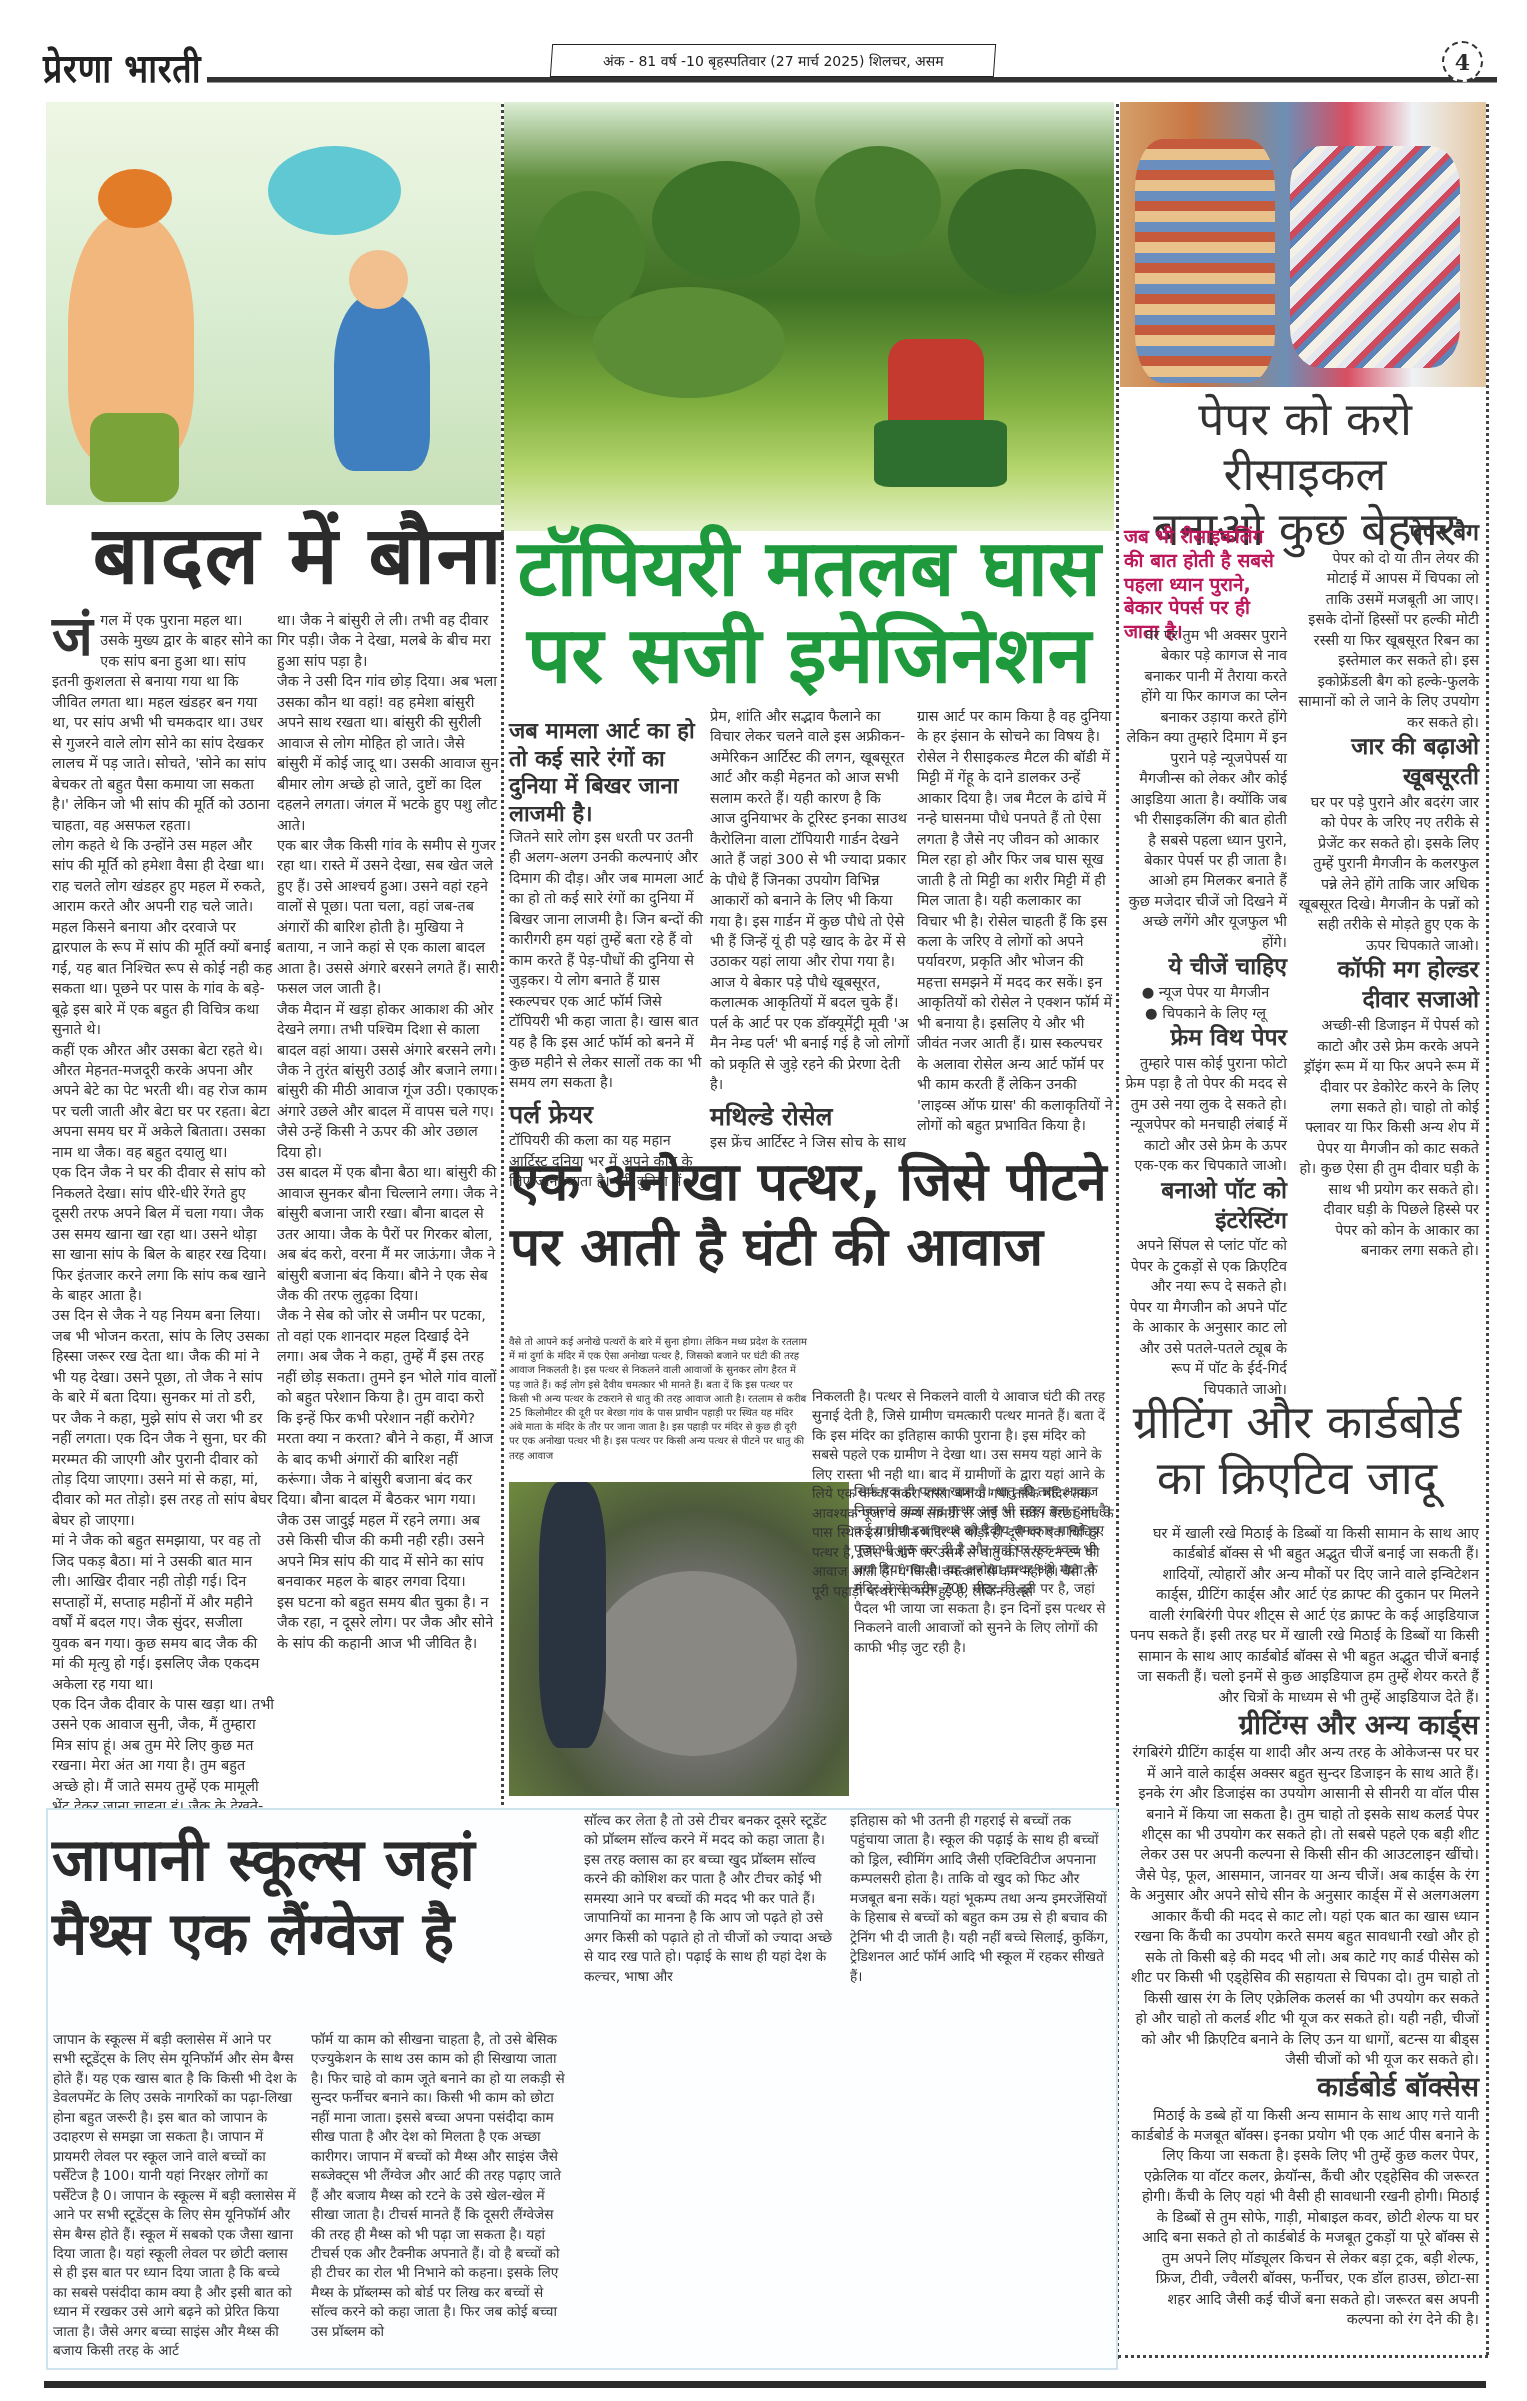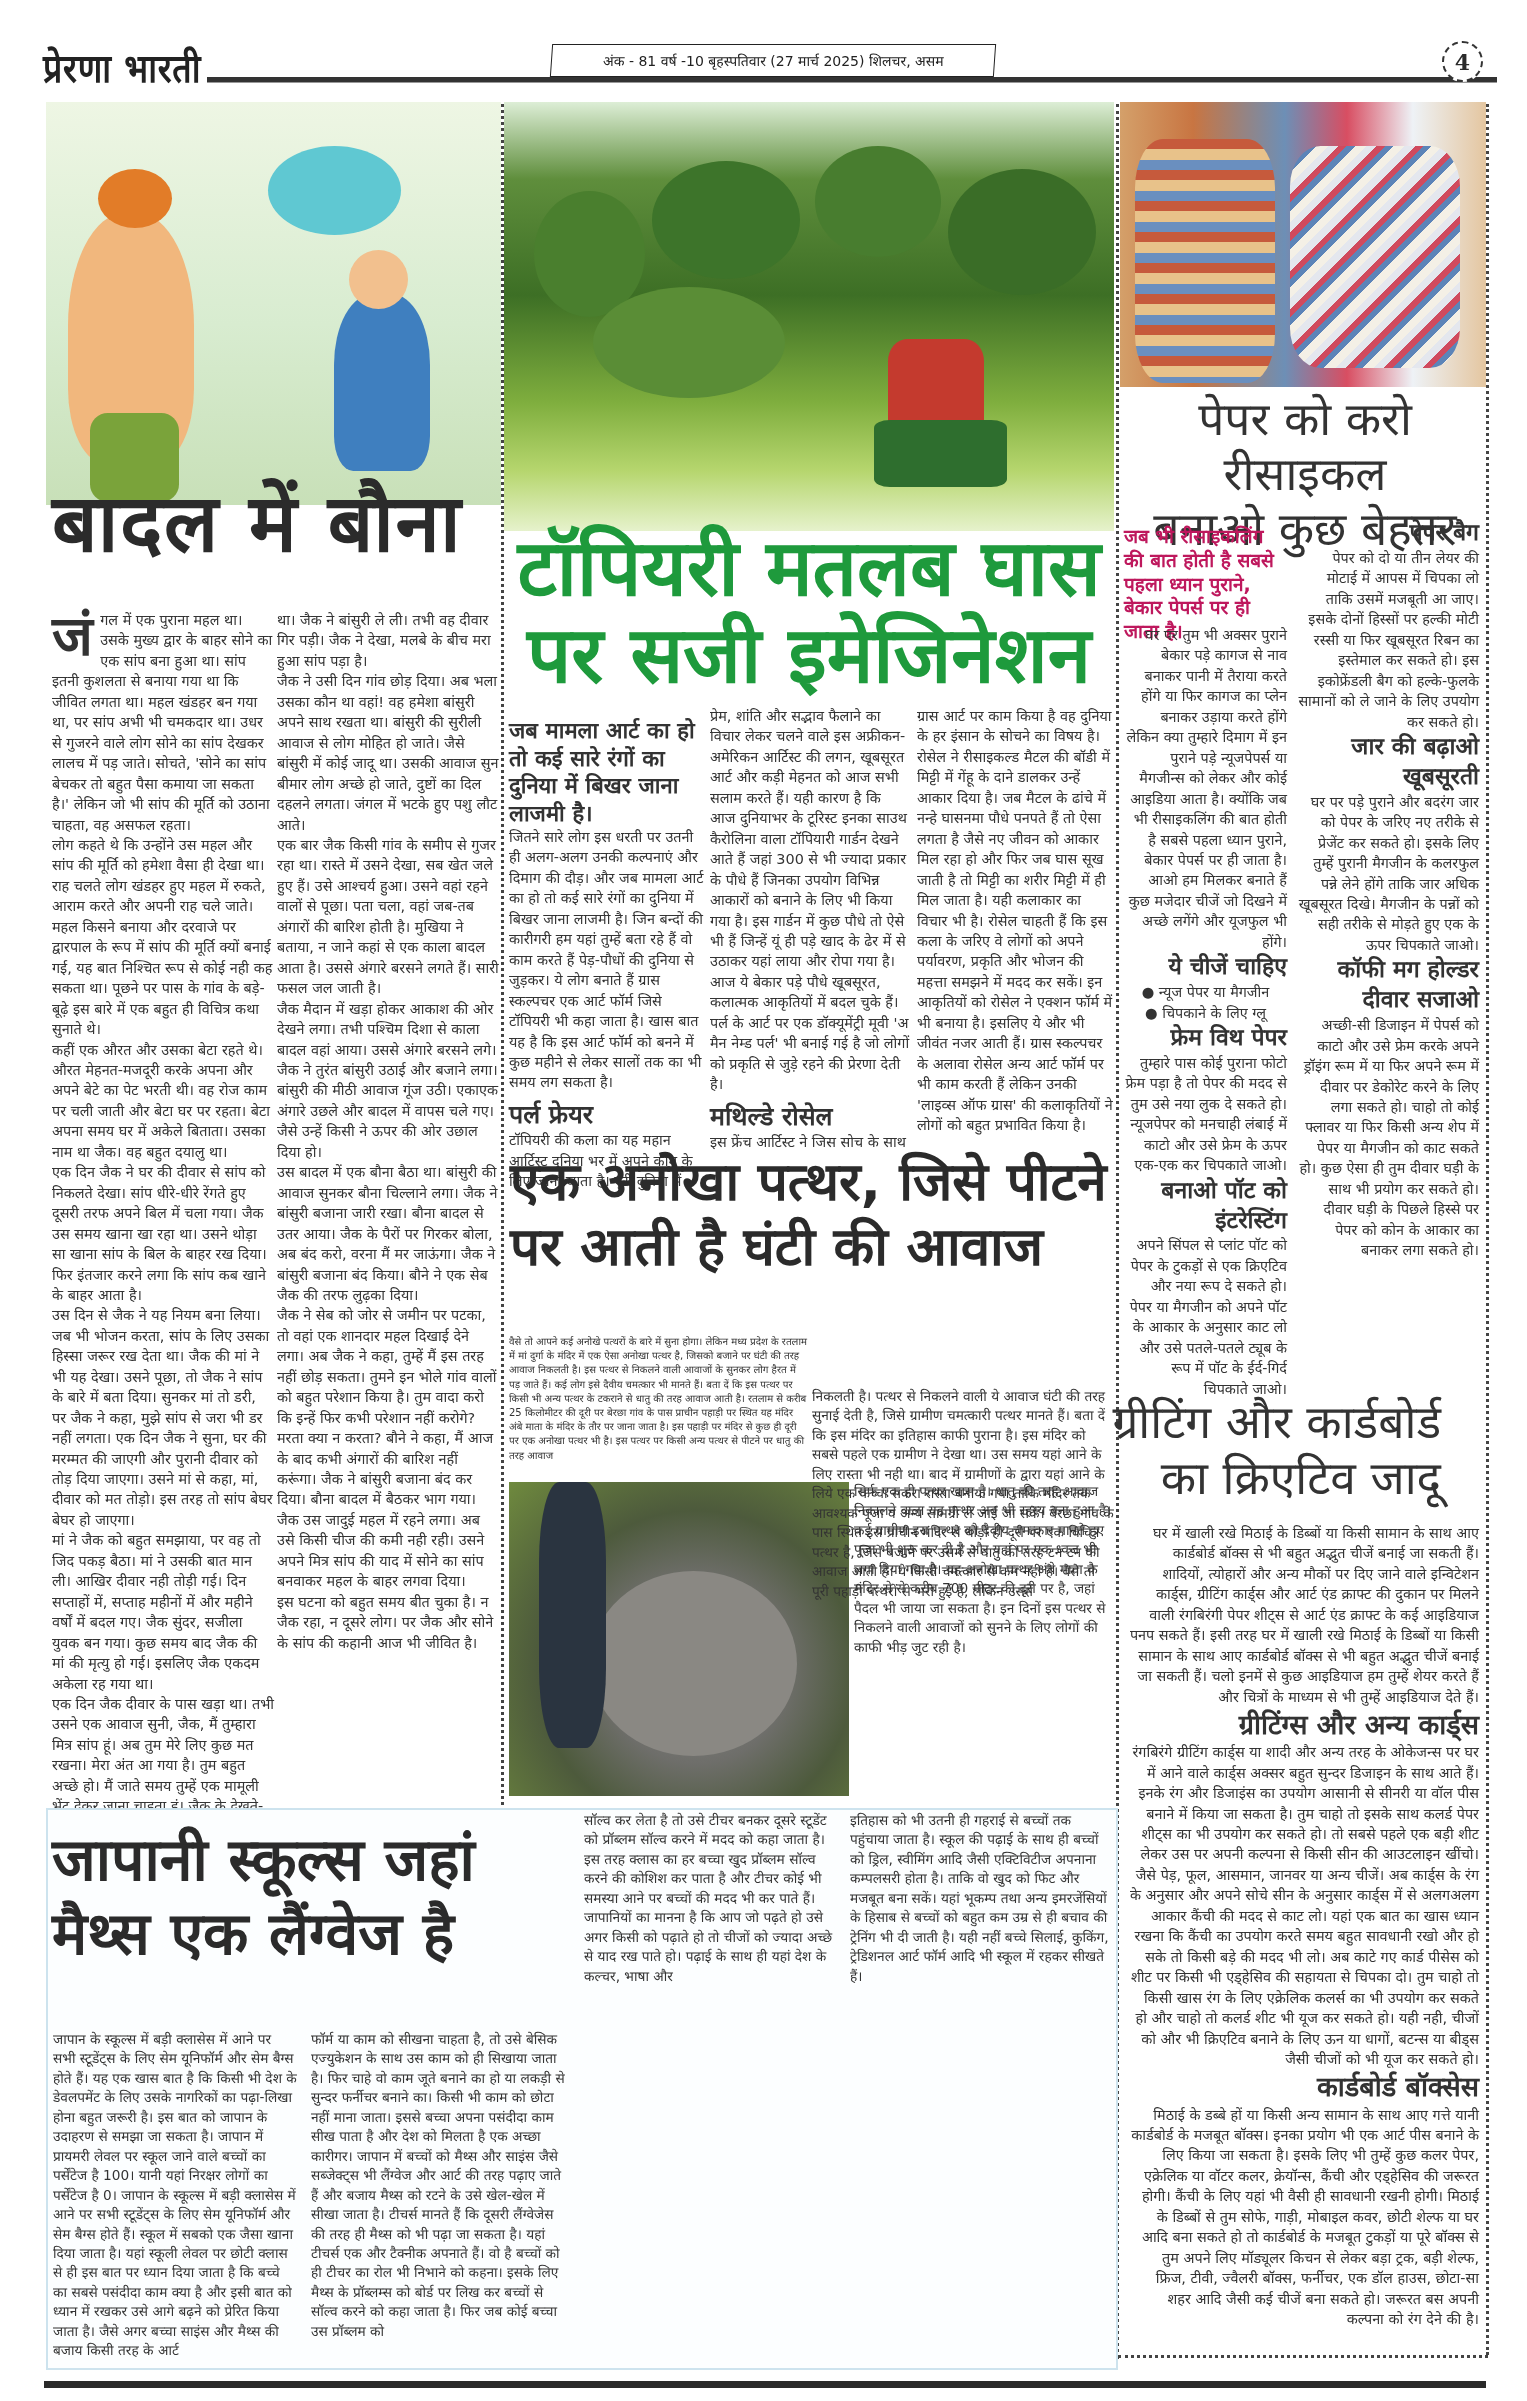--- a/index.html
+++ b/index.html
@@ -23,25 +23,25 @@
   #photo-students { left: 584px; top: 2000px; width: 529px; height: 362px; background: linear-gradient(180deg, #d6dee6 0%, #c7b8a0 30%, #f2f2f2 55%, #1f2b48 78%, #22304c 100%); }
 
   .blob { position: absolute; border-radius: 50%; }
 
   
   .vdots { width: 0; border-left: 3.7px dotted #444; }
   .hdots { height: 0; border-top: 3.7px dotted #444; }
 
   
   .hl { font-family: "DejaVu Sans", sans-serif; color: #2b2b2b; line-height: 1.05; }
-  #hl-badal { left: 52px; top: 482px; width: 451px; font-size: 80px; font-weight: bold; text-align: left; letter-spacing: 1.5px; }
+  #hl-badal { left: 52px; top: 514px; width: 451px; font-size: 80px; font-weight: bold; text-align: right; letter-spacing: 1.5px; }
   #hl-topiary { left: 506px; top: 525px; width: 606px; font-size: 78px; font-weight: bold; color: #1e9a3c; text-align: center; line-height: 1.12; }
   #hl-paper { left: 1124px; top: 392px; width: 362px; font-size: 46px; text-align: center; line-height: 1.2; font-weight: normal; color: #333; }
   #hl-stone { left: 510px; top: 1150px; width: 603px; font-size: 53px; font-weight: bold; text-align: left; line-height: 1.22; }
-  #hl-greeting { left: 1079px; top: 1394px; width: 362px; font-size: 46px; text-align: right; line-height: 1.22; color: #333; }
+  #hl-greeting { left: 1116px; top: 1394px; width: 362px; font-size: 46px; text-align: center; line-height: 1.22; color: #333; }
   #hl-japan { left: 52px; top: 1823px; width: 518px; font-size: 59px; font-weight: bold; line-height: 1.25; }
 
   
   .txt { font-size: 14.4px; line-height: 1.42; color: #333; text-align: left; }
   .txt p { margin: 0; }
   .txt-r { text-align: right; }
   .sub { font-size: 22px; font-weight: bold; color: #333; line-height: 1.25; }
   .subhead { font-size: 23px; font-weight: bold; color: #333; line-height: 1.3; text-align: right; }
 
   #badal-c1 { left: 52px; top: 610px; width: 222px; }

